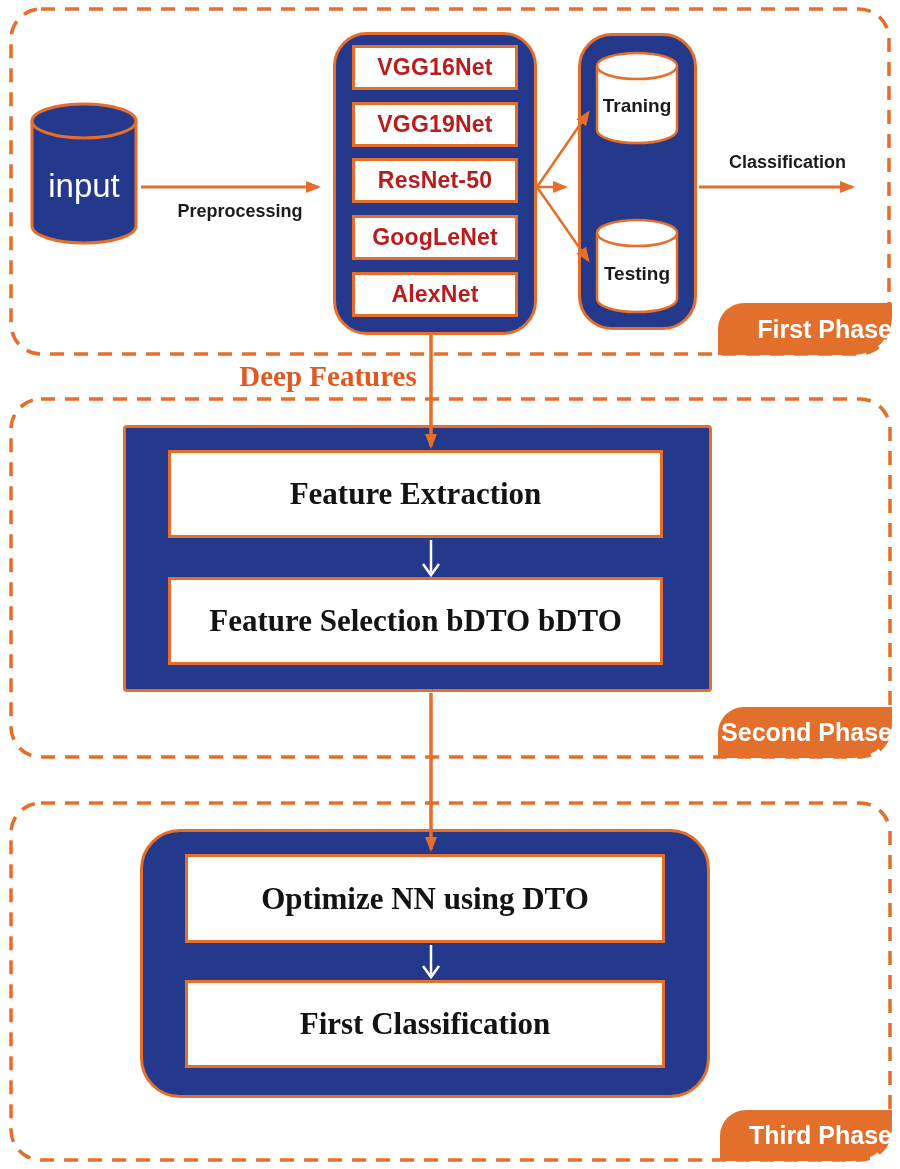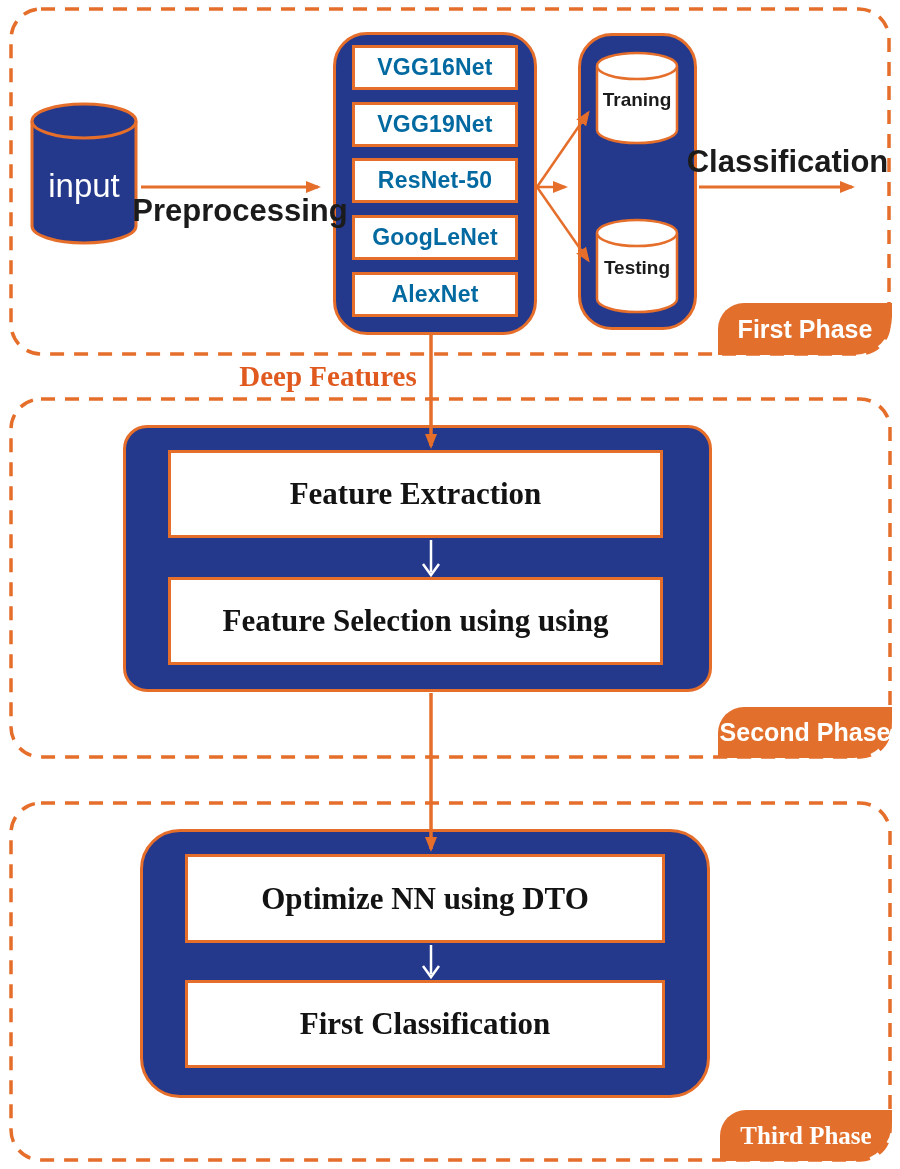--- a/index.html
+++ b/index.html
@@ -16,36 +16,36 @@
   .blue-container{
     position:absolute;background:#24388C;border:3px solid #E56E2B;
     box-sizing:border-box;
   }
   
   .white-box{
     position:absolute;background:#ffffff;border:3px solid #E56E2B;
     box-sizing:border-box;display:flex;align-items:center;justify-content:center;
   }
   .model-label{
-    font-weight:bold;font-size:23px;color:#0369a1;letter-spacing:0.2px;
+    font-weight:bold;font-size:23px;color:#b91c1c;letter-spacing:0.2px;
   }
   .step-label{
     font-family:"Liberation Serif",serif;font-weight:bold;font-size:31px;color:#131313;
   }
   
   .txt{position:absolute;display:flex;align-items:center;justify-content:center;text-align:center;}
   .input-label{font-weight:normal;font-size:33px;color:#ffffff;}
-  .flow-label{font-weight:bold;font-size:31px;color:#1B1B1B;}
-  .cyl-label{font-weight:bold;font-size:19px;color:#1B1B1B;}
+  .flow-label{font-weight:bold;font-size:18px;color:#1B1B1B;}
+  .cyl-label{font-weight:bold;font-size:19px;color:#1B1B1B;margin-top:6px;}
   .deep-features{font-family:"Liberation Serif",serif;font-weight:bold;font-size:29px;color:#E05A20;}
   
   .phase-tab{
     position:absolute;background:#E2702C;
     border-radius:26px 0 38px 0;
-    display:flex;align-items:center;justify-content:center;
+    display:flex;align-items:center;justify-content:flex-end;
     color:#ffffff;font-weight:bold;font-size:25px;
   }
 </style>
 </head>
 <body>
 
 <div class="canvas">
 
   <div class="layerA abs" style="left:0;top:0;width:900px;height:1169px;">
 
@@ -62,26 +62,26 @@
       <div class="white-box" style="left:16px;top:180px;width:166px;height:45px;align-items:center;">
         <span class="model-label">GoogLeNet</span>
       </div>
       <div class="white-box" style="left:16px;top:237px;width:166px;height:45px;">
         <span class="model-label">AlexNet</span>
       </div>
     </div>
 
     <div class="blue-container" style="left:578px;top:33px;width:119px;height:297px;border-radius:34px;"></div>
 
-    <div class="blue-container" style="left:123px;top:425px;width:589px;height:267px;border-radius:24px;">
+    <div class="blue-container" style="left:123px;top:425px;width:589px;height:267px;border-radius:4px;">
       <div class="white-box" style="left:42px;top:22px;width:495px;height:88px;">
         <span class="step-label">Feature Extraction</span>
       </div>
       <div class="white-box" style="left:42px;top:149px;width:495px;height:88px;">
-        <span class="step-label">Feature Selection using using</span>
+        <span class="step-label">Feature Selection bDTO bDTO</span>
       </div>
     </div>
 
     <div class="blue-container" style="left:140px;top:829px;width:570px;height:269px;border-radius:40px;">
       <div class="white-box" style="left:42px;top:22px;width:480px;height:89px;">
         <span class="step-label">Optimize NN using DTO</span>
       </div>
       <div class="white-box" style="left:42px;top:148px;width:480px;height:88px;">
         <span class="step-label">First Classification</span>
       </div>
@@ -152,18 +152,18 @@
     <div class="txt deep-features" style="left:228px;top:360px;width:200px;height:32px;">Deep Features</div>
 
     <div class="phase-tab" style="left:718px;top:303px;width:174px;height:52px;">
       <span>First Phase</span>
     </div>
 
     <div class="phase-tab" style="left:718px;top:707px;width:174px;height:51px;">
       <span>Second Phase</span>
     </div>
 
-    <div class="phase-tab" style="left:720px;top:1110px;width:172px;height:51px;font-family:Liberation Serif, serif;">
+    <div class="phase-tab" style="left:720px;top:1110px;width:172px;height:51px;">
       <span>Third Phase</span>
     </div>
   </div>
 
 </div>
 
 </body></html>

